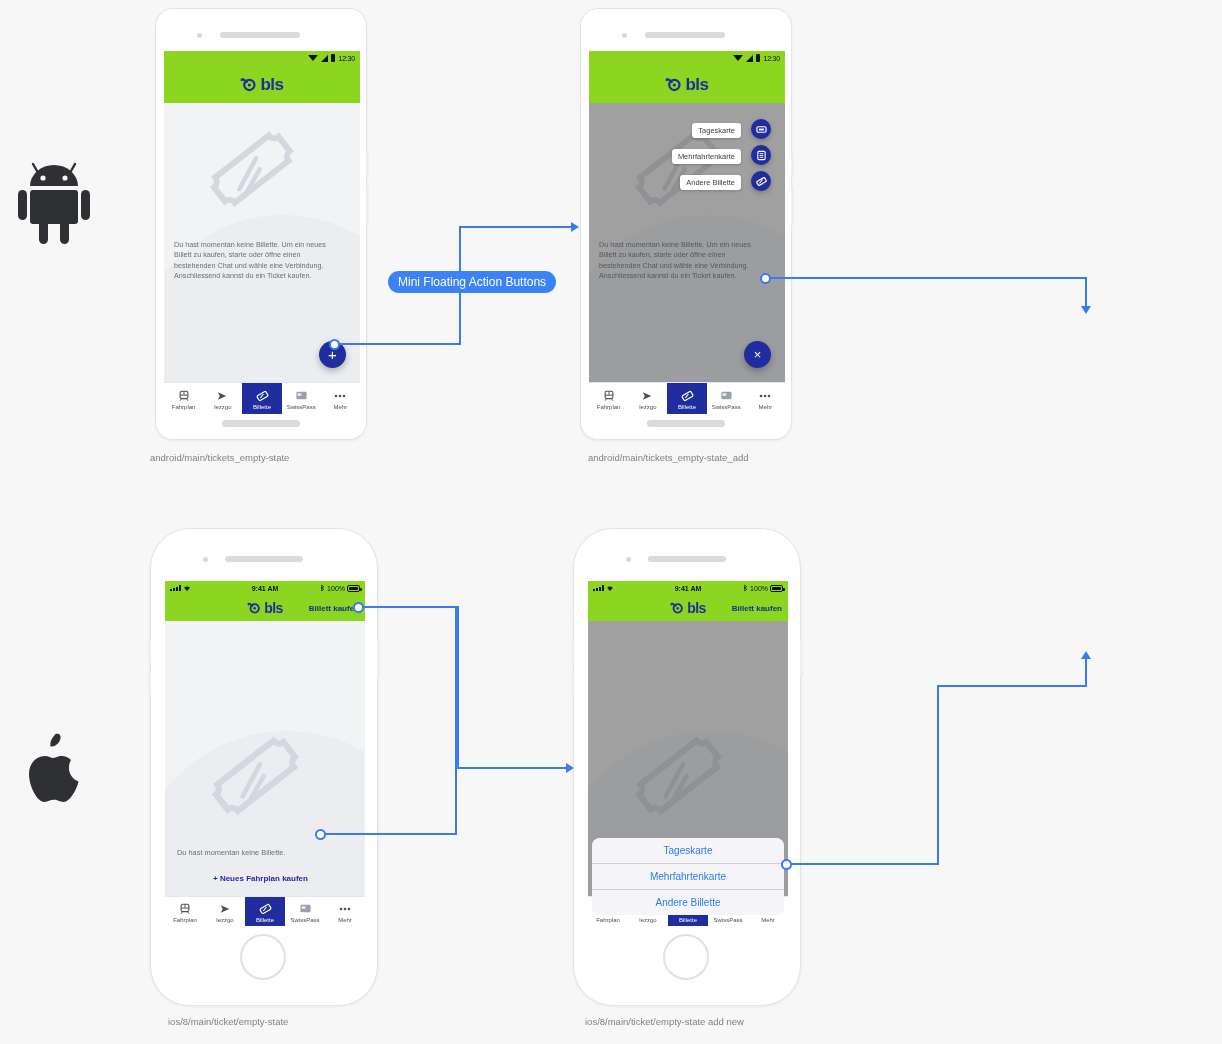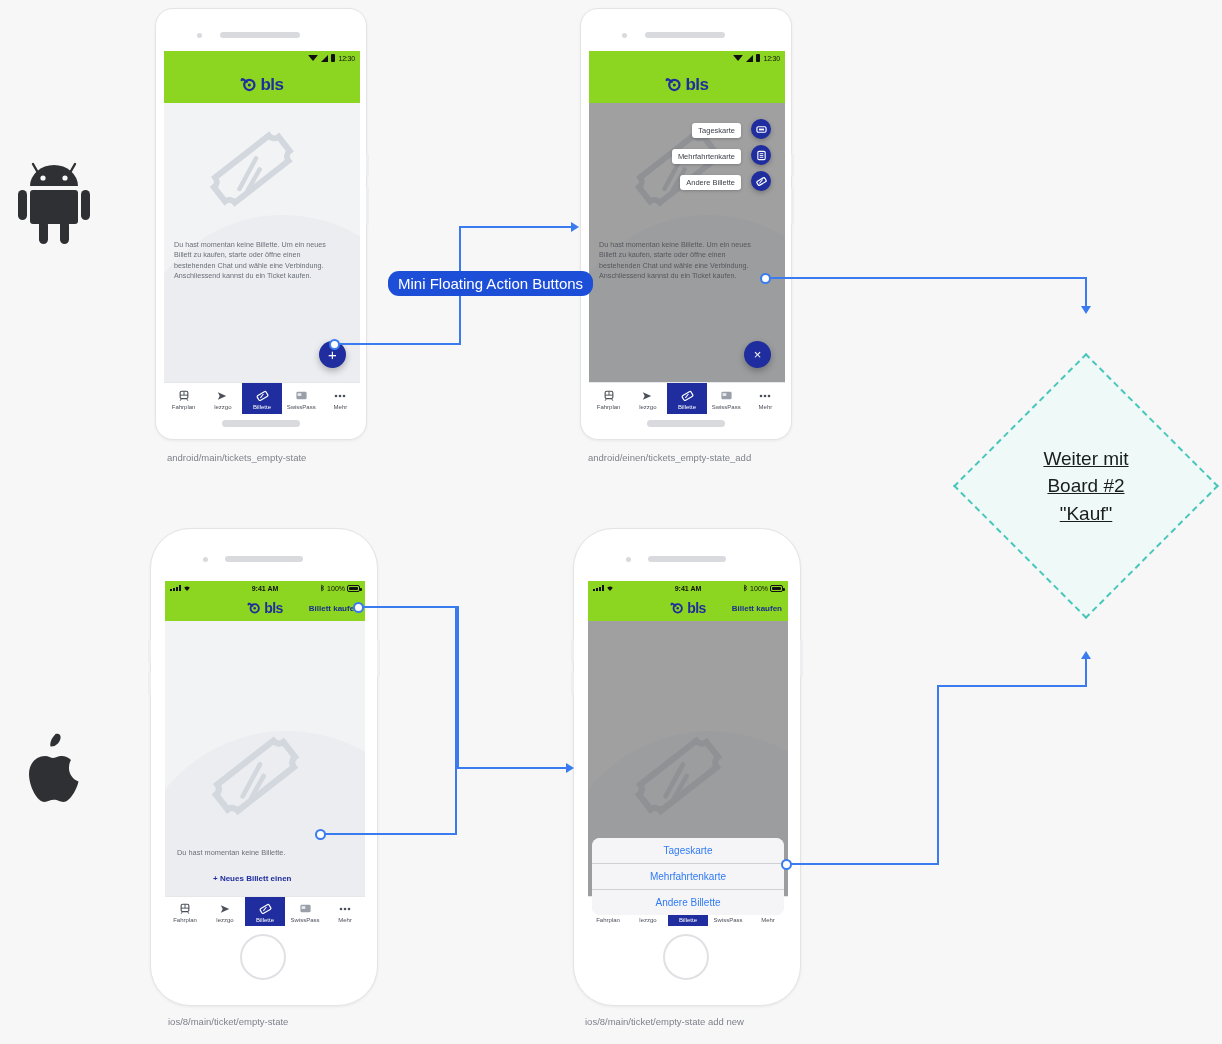--- a/index.html
+++ b/index.html
@@ -152,22 +152,22 @@
     background:rgba(246,246,248,0.9);
   }
   .sheet-item:last-child { border-bottom:none; }
   .sheet-cancel {
     text-align:center; font-size:10.5px; color:#2f7af5; font-weight:bold;
     padding:8px 0; background:#fff; border-radius:8px;
   }
 
   
   .pill {
-    position:absolute; background:#1d4ed8; color:#fff;
-    font-size:15px; padding:4px 10px; border-radius:11px;
+    position:absolute; background:#3b82f6; color:#fff;
+    font-size:12px; padding:4px 10px; border-radius:11px;
     white-space:nowrap; z-index:40;
   }
   .conn { position:absolute; background:#3a7bf0; z-index:20; }
   .conn-h { height:2px; }
   .conn-v { width:2px; }
   .dotnode {
     position:absolute; width:11px; height:11px; border-radius:50%;
     background:#fff; border:2px solid #3a7bf0; z-index:30;
   }
   .arrow-right, .arrow-down, .arrow-up {
@@ -314,21 +314,21 @@
                 <circle cx="3" cy="3" r="1.3" fill="#4a4f58"></circle>
                 <circle cx="7" cy="3" r="1.3" fill="#4a4f58"></circle>
                 <circle cx="11" cy="3" r="1.3" fill="#4a4f58"></circle>
               </svg>
           </span>
           <span>Mehr</span>
         </div>
       </div>
     </div>
   </div>
-  <div class="caption" style="left:167px;top:452px;">android/main/tickets_empty-state</div>
+  <div class="caption" style="left:150px;top:452px;">android/main/tickets_empty-state</div>
 
   <div class="phone android-phone" style="left:580px;top:8px;width:212px;height:432px;">
     <div class="speaker-dot" style="left:41px;top:24px;"></div>
     <div class="speaker-bar" style="left:64px;top:23px;width:80px;"></div>
     <div class="home-bar" style="left:66px;top:411px;width:78px;"></div>
     <div class="side-btn" style="right:-3px;top:145px;width:3px;height:22px;"></div>
     <div class="side-btn" style="right:-3px;top:178px;width:3px;height:38px;"></div>
 
     <div class="screen" style="left:8px;top:42px;width:196px;height:363px;">
       <div class="statusbar">
@@ -442,21 +442,21 @@
                 <circle cx="3" cy="3" r="1.3" fill="#4a4f58"></circle>
                 <circle cx="7" cy="3" r="1.3" fill="#4a4f58"></circle>
                 <circle cx="11" cy="3" r="1.3" fill="#4a4f58"></circle>
               </svg>
           </span>
           <span>Mehr</span>
         </div>
       </div>
     </div>
   </div>
-  <div class="caption" style="left:588px;top:452px;">android/einen/tickets_empty-state_add</div>
+  <div class="caption" style="left:588px;top:452px;">android/main/tickets_empty-state_add</div>
 
   <div class="phone ios-phone" style="left:150px;top:528px;width:228px;height:478px;">
     <div class="speaker-dot" style="left:52px;top:555px;top:28px;"></div>
     <div class="speaker-bar" style="left:74px;top:27px;width:78px;"></div>
     <div class="home-circle" style="left:89px;top:405px;"></div>
     <div class="side-btn" style="left:-3px;top:110px;width:3px;height:24px;"></div>
     <div class="side-btn" style="left:-3px;top:142px;width:3px;height:24px;"></div>
     <div class="side-btn" style="right:-3px;top:110px;width:3px;height:38px;"></div>
 
     <div class="screen" style="left:14px;top:52px;width:200px;height:345px;">
@@ -501,21 +501,21 @@
         <div class="ticket-wm" style="left:42px;top:115px;">
           <svg width="110" height="96" viewBox="0 0 104 92">
             <g transform="rotate(-38 52 46)">
               <path d="M18 20 h68 a7 7 0 0 0 7 7 v18 a7 7 0 0 0 -7 7 h-68 a7 7 0 0 0 -7 -7 v-18 a7 7 0 0 0 7 -7 z" fill="none" stroke="#d3d7de" stroke-width="6"></path>
               <line x1="30" y1="44" x2="62" y2="30" stroke="#d3d7de" stroke-width="4.5" stroke-linecap="round"></line>
               <line x1="36" y1="50" x2="58" y2="41" stroke="#d3d7de" stroke-width="4.5" stroke-linecap="round"></line>
             </g>
           </svg>
         </div>
         <div class="empty-text" style="left:12px;top:227px;font-size:7.4px;">Du hast momentan keine Billette.</div>
-        <div style="position:absolute;left:48px;top:253px;font-size:8px;font-weight:bold;color:#1f2d9e;">+ Neues Billett einen</div>
+        <div style="position:absolute;left:48px;top:253px;font-size:8px;font-weight:bold;color:#1f2d9e;">+ Neues Fahrplan kaufen</div>
       </div>
 
       <div class="tabbar" style="height:30px;">
         <div class="tab">
           <span class="tab-ico">
             <svg width="12" height="12" viewBox="0 0 14 14">
                 <rect x="2.5" y="1.5" width="9" height="8.5" rx="1.8" fill="none" stroke="#4a4f58" stroke-width="1.3"></rect>
                 <line x1="2.5" y1="6" x2="11.5" y2="6" stroke="#4a4f58" stroke-width="1.1"></line>
                 <line x1="7" y1="1.5" x2="7" y2="6" stroke="#4a4f58" stroke-width="1.1"></line>
                 <line x1="4" y1="10" x2="2.5" y2="12.5" stroke="#4a4f58" stroke-width="1.1"></line>
@@ -714,22 +714,14 @@
   <div class="conn conn-v" style="left:455px;top:606px;height:228px;"></div>
 
 
   <div class="dotnode" style="left:781px;top:859px;"></div>
   <div class="conn conn-h" style="left:791px;top:863px;width:148px;"></div>
   <div class="conn conn-v" style="left:937px;top:685px;height:180px;"></div>
   <div class="conn conn-h" style="left:937px;top:685px;width:150px;"></div>
   <div class="conn conn-v" style="left:1085px;top:658px;height:29px;"></div>
   <div class="arrow-up" style="left:1081px;top:651px;"></div>
 
-  <div class="diamond" style="left:992px;top:392px;width:188px;height:188px;">
-    <div class="diamond-shape"></div>
-    <div class="diamond-text">
-      <span>Weiter mit</span>
-      <span>Board #2</span>
-      <span>"Kauf"</span>
-    </div>
-  </div>
 
 </div>
 
 </body></html>

